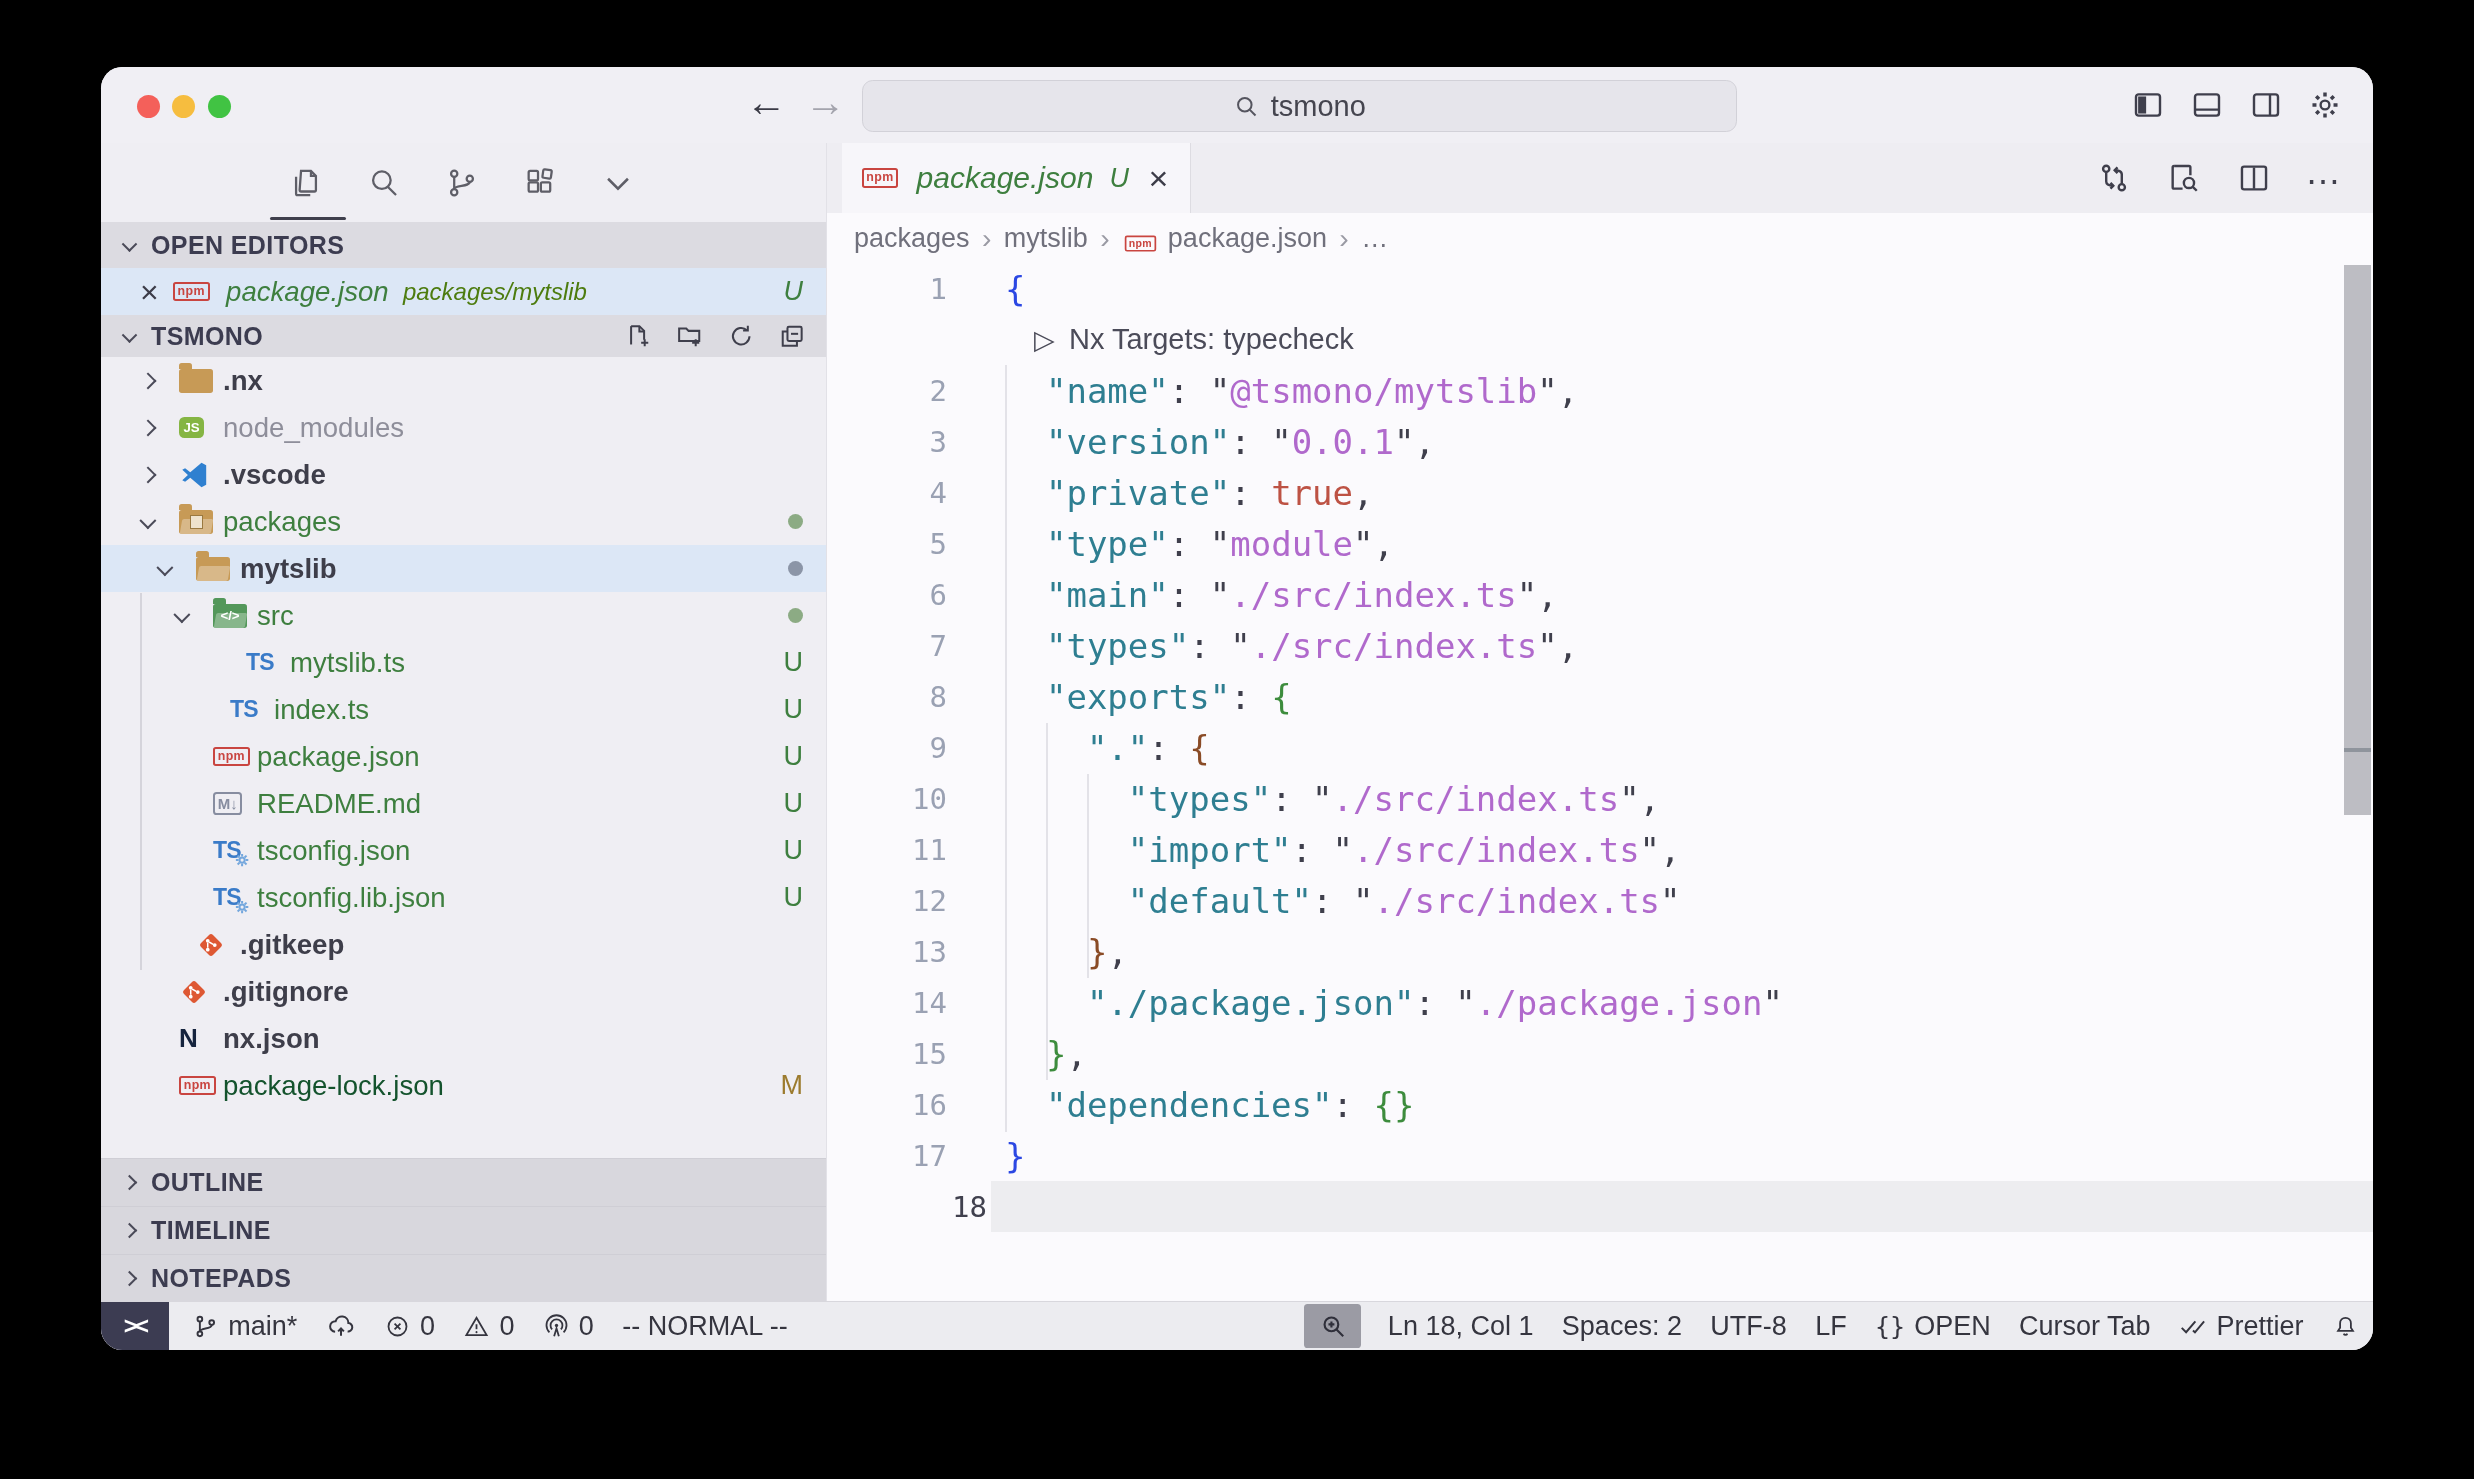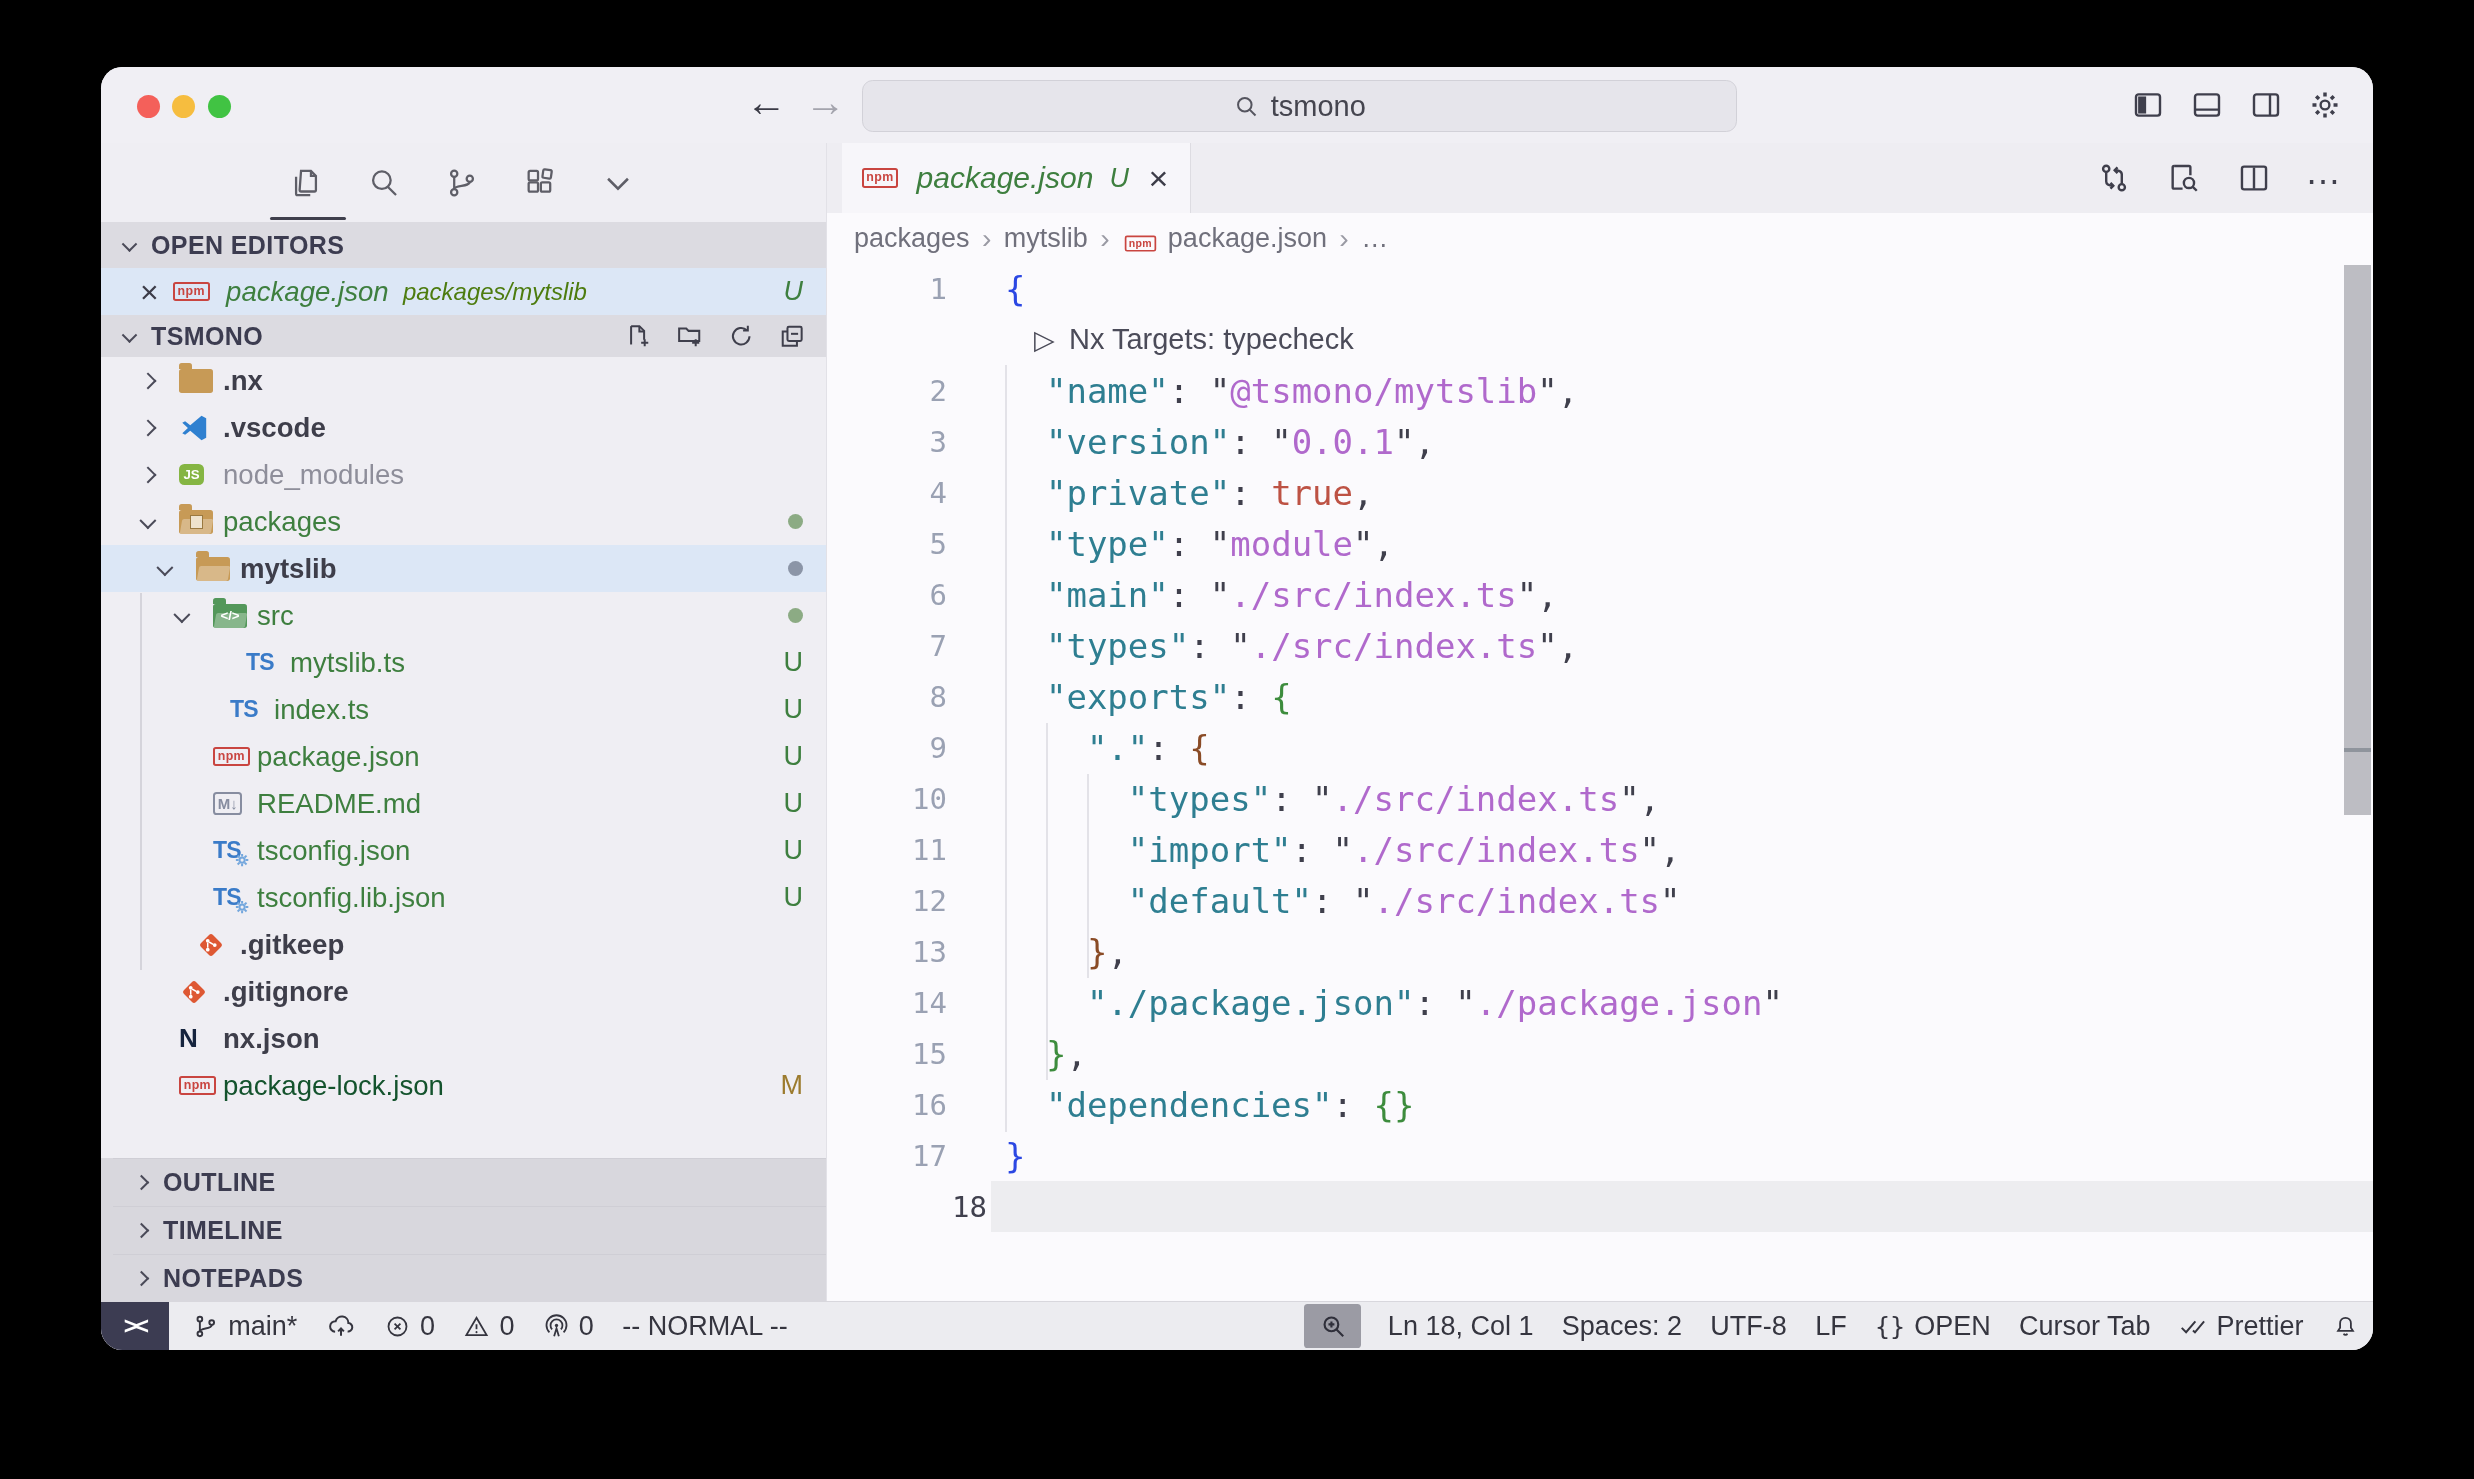--- a/index.html
+++ b/index.html
@@ -53,21 +53,21 @@
   .trow.sel{background:#dce7f6;}
   .chvslot{width:37px;flex:0 0 37px;display:flex;align-items:center;}
   .ticon{width:44px;flex:0 0 44px;display:flex;align-items:center;justify-content:flex-start;}
   .tlbl{white-space:nowrap;}
   .c-green{color:#3e7f3f;} .c-default{color:#3e3e4a;font-weight:bold;} .c-muted{color:#8e8e9a;} .c-amber{color:#14532d;}
   .flex1{flex:1 1 auto;}
   .tbadge{font-size:27px;} .tbadge.green{color:#3e7f3f;} .tbadge.amber{color:#9c7b2e;}
   .dot{width:15px;height:15px;border-radius:50%;}
   .dot.dot-green{background:#8cab84;} .dot.dot-slate{background:#8b95a7;}
 
-  #collapsed-sections{flex:1 1 auto;display:flex;flex-direction:column;background:#d8d7dd;padding-left:12px;}
+  #collapsed-sections{flex:1 1 auto;display:flex;flex-direction:column;background:#d8d7dd;}
   .csect{height:47px;flex:0 0 47px;display:flex;align-items:center;gap:16px;padding-left:23px;background:#d8d7dd;color:#3c3c50;font-weight:bold;font-size:25px;letter-spacing:0.4px;border-top:0.9px solid #cfced5;}
 
   
   .fold{position:relative;display:inline-block;width:34px;height:24px;border-radius:2.7px;background:#c79a56;}
   .fold::before{content:"";position:absolute;top:-5.3px;left:0;width:13.3px;height:6.2px;border-radius:2.7px 2.7px 0 0;background:inherit;}
   .fold.grn{background:#53975a;}
   .fold.open::after{content:"";position:absolute;left:1.8px;bottom:0;width:31px;height:15px;background:rgba(255,255,255,.3);transform:skewX(-10deg);border-radius:1.8px;}
   .pkgbox{position:absolute;left:10.7px;top:5.3px;width:11.6px;height:12.4px;background:#efe3cd;border:1.8px solid #9a7940;z-index:2;}
   .srcglyph{position:absolute;inset:0;display:flex;align-items:center;justify-content:center;color:#fff;font-size:13.3px;font-weight:bold;z-index:2;}
   .lib i{position:absolute;top:3.6px;width:4.4px;height:17px;z-index:2;}
@@ -273,35 +273,35 @@
                 <span class="fold tan"></span>
               </span>
               <span class="tlbl c-default">.nx</span>
               <span class="flex1"></span>
             </div>
             <div class="trow" style="padding-left: 41px;">
               <span class="chvslot">
                 <span class="chv right"></span>
               </span>
               <span class="ticon">
-                <svg width="30" height="30" viewBox="0 0 32 32">
-                  <path d="M24 3 12 13 6.5 8.8 3.5 10.5 9.5 16 3.5 21.5 6.5 23.2 12 19 24 29 29 26.5v-21z" fill="#2f80d0"></path>
-                </svg>
-              </span>
-              <span class="tlbl c-default">.vscode</span>
+                <span class="nodebox">JS</span>
+              </span>
+              <span class="tlbl c-muted">node_modules</span>
               <span class="flex1"></span>
             </div>
             <div class="trow" style="padding-left: 41px;">
               <span class="chvslot">
                 <span class="chv right"></span>
               </span>
               <span class="ticon">
-                <span class="nodebox">JS</span>
-              </span>
-              <span class="tlbl c-muted">node_modules</span>
+                <svg width="30" height="30" viewBox="0 0 32 32">
+                  <path d="M24 3 12 13 6.5 8.8 3.5 10.5 9.5 16 3.5 21.5 6.5 23.2 12 19 24 29 29 26.5v-21z" fill="#2f80d0"></path>
+                </svg>
+              </span>
+              <span class="tlbl c-default">.vscode</span>
               <span class="flex1"></span>
             </div>
             <div class="trow" style="padding-left: 41px;">
               <span class="chvslot">
                 <span class="chv down"></span>
               </span>
               <span class="ticon">
                 <span class="fold tan open">
                   <span class="pkgbox"></span>
                 </span>

